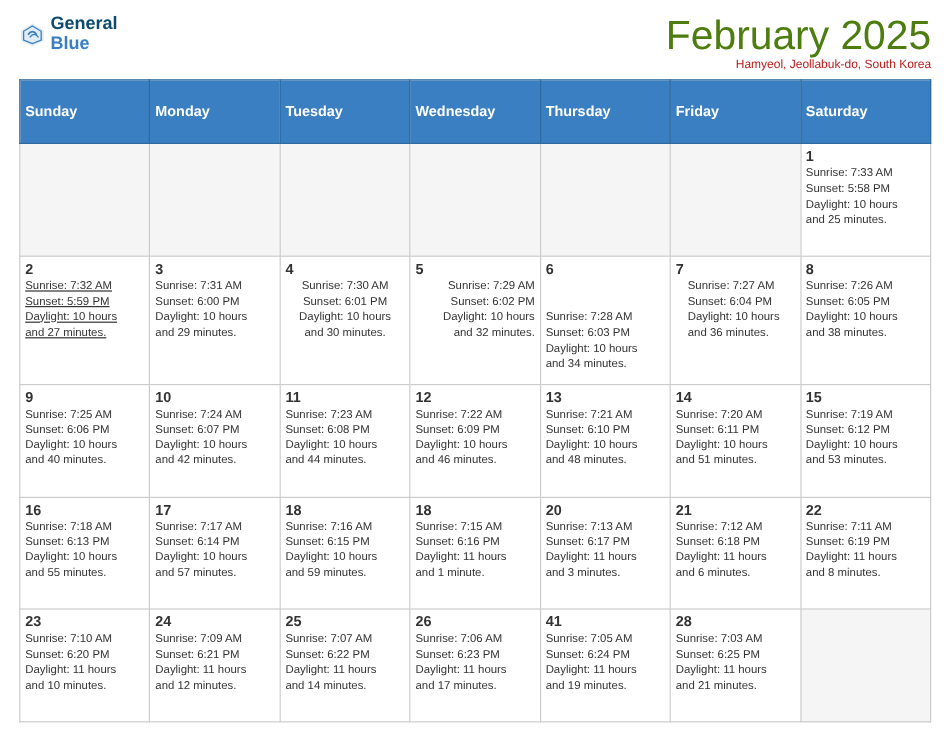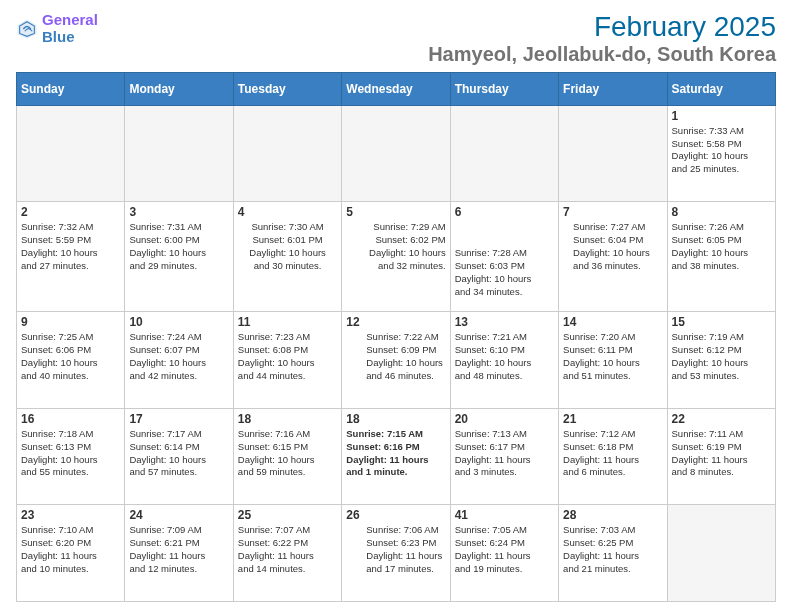--- a/index.html
+++ b/index.html
@@ -29,58 +29,57 @@
       gap: 4px;
     }
     .logo-text {
       display: flex;
       flex-direction: column;
       line-height: 1.1;
     }
     .logo-general {
       font-size: 15px;
       font-weight: bold;
-      color: #8b5cf6;
+      color: #0c4a6e;
     }
     .logo-blue {
       font-size: 15px;
       font-weight: bold;
       color: #3a7fc1;
     }
     .logo-icon {
       width: 22px;
       height: 22px;
     }
     .title-block {
       text-align: right;
     }
     .month-title {
-      font-size: 28px;
+      font-size: 34px;
       font-weight: normal;
-      color: #0369a1;
+      color: #4d7c0f;
       line-height: 1.1;
     }
     .location {
-      font-size: 20px;
-      color: #737373;
-      font-weight: bold;
+      font-size: 10px;
+      color: #b91c1c;
     }
     .calendar {
       flex: 1;
       border: 1px solid #ccc;
       border-collapse: collapse;
       width: 100%;
       table-layout: fixed;
     }
     .calendar th {
       background: #3a7fc1;
       color: #fff;
       font-size: 12px;
       font-weight: bold;
-      padding: 9px 4px;
+      padding: 19px 4px;
       text-align: left;
       border: 1px solid #2e6aa0;
     }
     .calendar td {
       border: 1px solid #ccc;
       vertical-align: top;
       padding: 3px 4px;
       font-size: 10px;
       color: #333;
       height: 88px;
@@ -148,21 +147,21 @@
             <span class="day-num">1</span>
             <div class="cell-text" style="white-space: pre-line;">Sunrise: 7:33 AM
 Sunset: 5:58 PM
 Daylight: 10 hours
 and 25 minutes.</div>
           </td>
         </tr>
         <tr>
           <td>
             <span class="day-num">2</span>
-            <div class="cell-text" style="white-space: pre-line;">Sunrise: 7:32 AM
+            <div class="cell-text" style="white-space: pre-line; text-decoration: underline;">Sunrise: 7:32 AM
 Sunset: 5:59 PM
 Daylight: 10 hours
 and 27 minutes.</div>
           </td>
           <td>
             <span class="day-num">3</span>
             <div class="cell-text" style="white-space: pre-line;">Sunrise: 7:31 AM
 Sunset: 6:00 PM
 Daylight: 10 hours
 and 29 minutes.</div>
@@ -220,21 +219,21 @@
           </td>
           <td>
             <span class="day-num">11</span>
             <div class="cell-text" style="white-space: pre-line;">Sunrise: 7:23 AM
 Sunset: 6:08 PM
 Daylight: 10 hours
 and 44 minutes.</div>
           </td>
           <td>
             <span class="day-num">12</span>
-            <div class="cell-text" style="white-space: pre-line; margin-left: 20px;">Sunrise: 7:22 AM
+            <div class="cell-text" style="white-space: pre-line;">Sunrise: 7:22 AM
 Sunset: 6:09 PM
 Daylight: 10 hours
 and 46 minutes.</div>
           </td>
           <td>
             <span class="day-num">13</span>
             <div class="cell-text" style="white-space: pre-line;">Sunrise: 7:21 AM
 Sunset: 6:10 PM
 Daylight: 10 hours
 and 48 minutes.</div>
@@ -271,21 +270,21 @@
           </td>
           <td>
             <span class="day-num">18</span>
             <div class="cell-text" style="white-space: pre-line;">Sunrise: 7:16 AM
 Sunset: 6:15 PM
 Daylight: 10 hours
 and 59 minutes.</div>
           </td>
           <td>
             <span class="day-num">18</span>
-            <div class="cell-text" style="white-space: pre-line; font-weight: bold;">Sunrise: 7:15 AM
+            <div class="cell-text" style="white-space: pre-line;">Sunrise: 7:15 AM
 Sunset: 6:16 PM
 Daylight: 11 hours
 and 1 minute.</div>
           </td>
           <td>
             <span class="day-num">20</span>
             <div class="cell-text" style="white-space: pre-line;">Sunrise: 7:13 AM
 Sunset: 6:17 PM
 Daylight: 11 hours
 and 3 minutes.</div>
@@ -322,21 +321,21 @@
           </td>
           <td>
             <span class="day-num">25</span>
             <div class="cell-text" style="white-space: pre-line;">Sunrise: 7:07 AM
 Sunset: 6:22 PM
 Daylight: 11 hours
 and 14 minutes.</div>
           </td>
           <td>
             <span class="day-num">26</span>
-            <div class="cell-text" style="white-space: pre-line; margin-left: 20px;">Sunrise: 7:06 AM
+            <div class="cell-text" style="white-space: pre-line;">Sunrise: 7:06 AM
 Sunset: 6:23 PM
 Daylight: 11 hours
 and 17 minutes.</div>
           </td>
           <td>
             <span class="day-num">41</span>
             <div class="cell-text" style="white-space: pre-line;">Sunrise: 7:05 AM
 Sunset: 6:24 PM
 Daylight: 11 hours
 and 19 minutes.</div>

